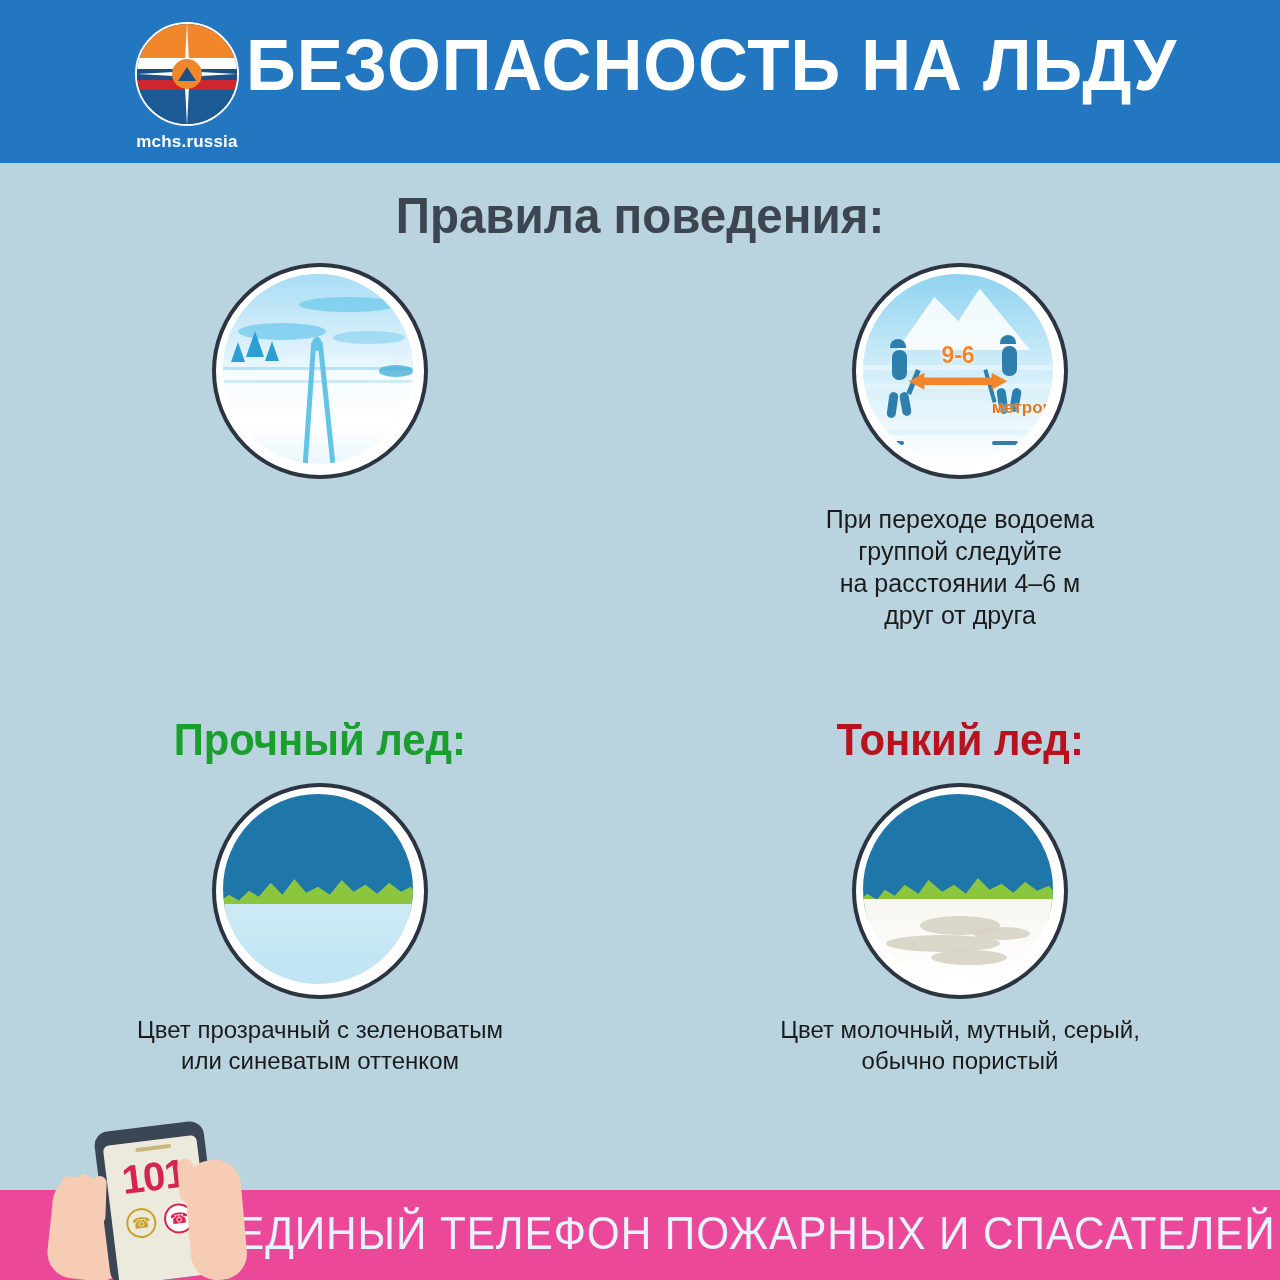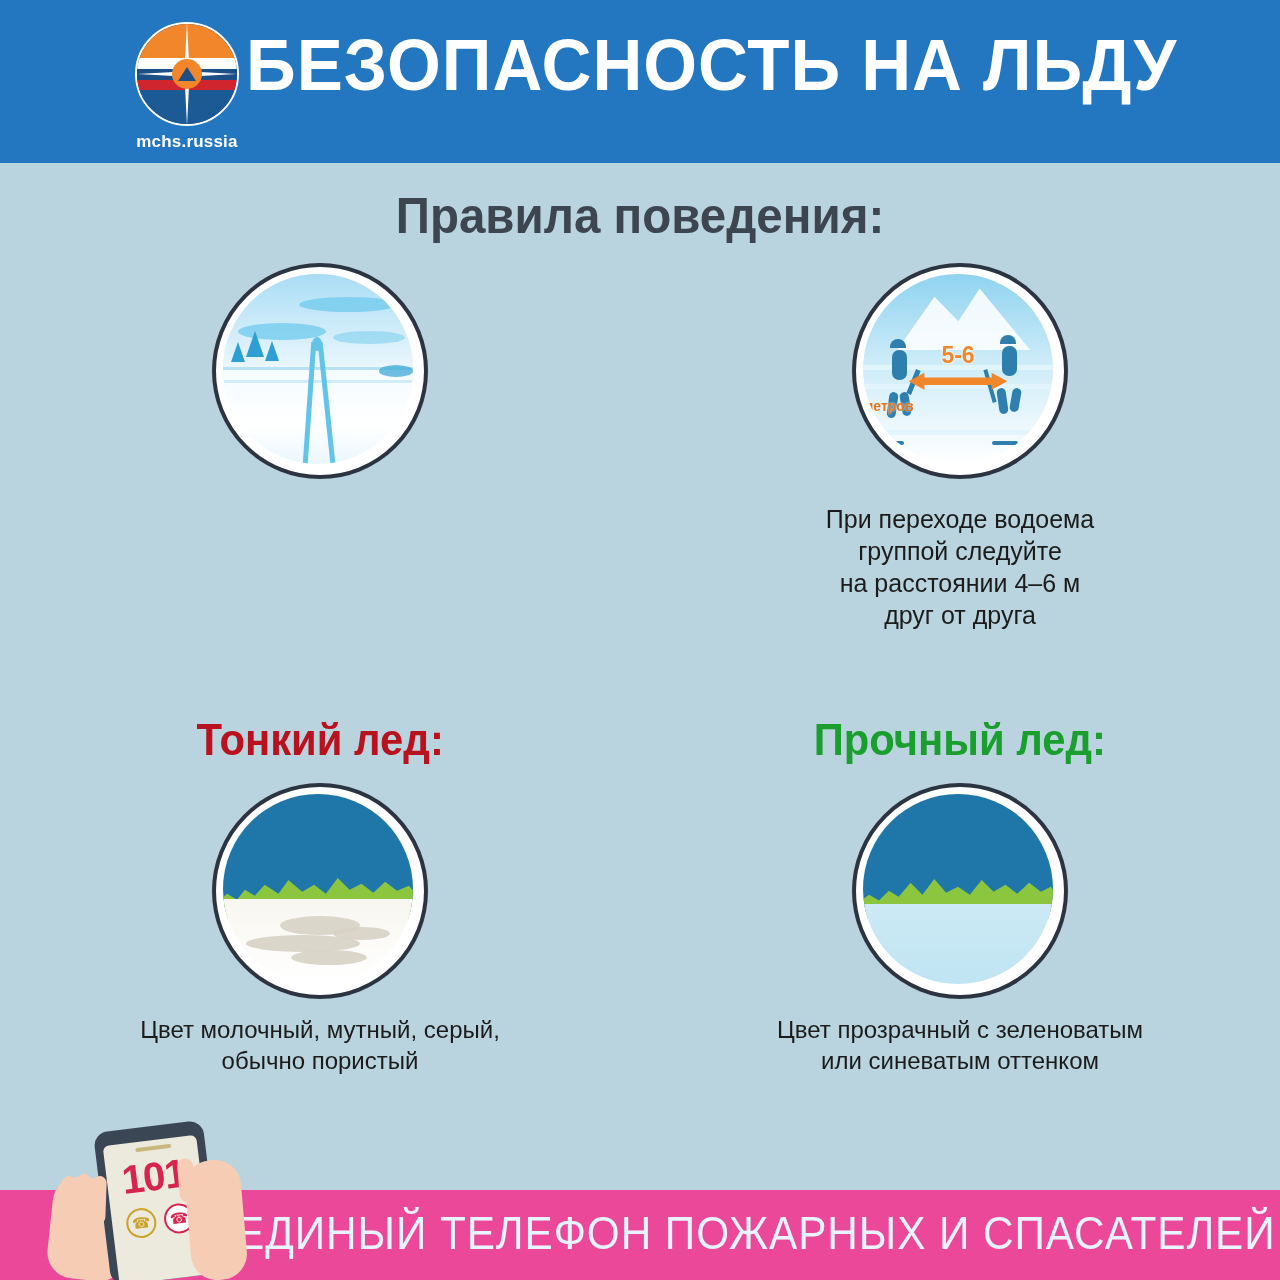--- a/index.html
+++ b/index.html
@@ -118,22 +118,22 @@
     position:absolute;left:24%;top:52%;width:52%;height:17px;
     background:#f2862b;
     clip-path:polygon(0% 50%,16% 0%,16% 28%,84% 28%,84% 0%,100% 50%,84% 100%,84% 72%,16% 72%,16% 100%);
   }
   .s2-num{
     position:absolute;left:0;top:36%;width:100%;text-align:center;
     color:#f2862b;font-size:23px;font-weight:bold;
     text-shadow:0 0 2px #fff,0 0 3px #fff;
   }
   .s2-unit{
-    position:absolute;left:0;top:65%;width:100%;text-align:left;
-    color:#e0761f;font-size:14px;font-weight:bold;
+    position:absolute;left:0;top:65%;width:100%;text-align:right;
+    color:#e0761f;font-size:17px;font-weight:bold;
     text-shadow:0 0 2px #fff;
   }
 
   
   .ice{position:absolute;inset:0;}
   .ice-sky{position:absolute;left:0;top:0;width:100%;height:62%;background:#1f76a8;}
   .ice-trees{position:absolute;left:-2%;width:104%;height:26%;background:#8cc63e;}
   .ice-water{position:absolute;left:0;bottom:0;width:100%;}
   .blob{position:absolute;background:#d6d2c4;border-radius:50%;opacity:.9;}
 
@@ -262,69 +262,69 @@
             <div class="s2-skier" style="left:8%;top:88%;width:26px;height:4px;border-radius:2px;"></div>
 
             <div class="s2-skier" style="left:72%;top:32%;width:16px;height:9px;border-radius:8px 8px 0 0;"></div>
             <div class="s2-skier" style="left:73%;top:38%;width:15px;height:30px;border-radius:7px;"></div>
             <div class="s2-skier" style="left:71%;top:60%;width:9px;height:26px;border-radius:5px;transform:rotate(-8deg);"></div>
             <div class="s2-skier" style="left:78%;top:60%;width:9px;height:24px;border-radius:5px;transform:rotate(10deg);"></div>
             <div class="s2-skier" style="left:66%;top:50%;width:4px;height:34px;transform:rotate(-16deg);"></div>
             <div class="s2-skier" style="left:68%;top:88%;width:26px;height:4px;border-radius:2px;"></div>
 
             <div class="s2-arrow"></div>
-            <div class="s2-num">5-6</div>
+            <div class="s2-num">9-6</div>
             <div class="s2-unit">метров</div>
           </div>
         </div>
       </div>
       <div class="caption">При переходе водоема
 группой следуйте
 на расстоянии 4–6 м
 друг от друга</div>
     </div>
   </div>
 
   <div class="row2">
+
+    <div class="col">
+      <div class="sub-head strong-head">Прочный лед:</div>
+      <div class="circ">
+        <div class="circ-inner">
+          <div class="ice">
+            <div class="ice-sky"></div>
+            <div class="ice-trees" style="top:40%;
+              clip-path:polygon(0% 100%,0% 64%,5% 50%,10% 62%,15% 42%,20% 54%,26% 26%,32% 50%,38% 18%,44% 46%,50% 34%,56% 50%,62% 20%,68% 44%,74% 30%,80% 48%,86% 26%,92% 44%,97% 34%,100% 52%,100% 100%);"></div>
+            <div class="ice-water" style="height:42%;background:linear-gradient(#cdeaf5 0%,#bfe4f3 100%);"></div>
+          </div>
+        </div>
+      </div>
+      <div class="caption small">Цвет прозрачный с зеленоватым
+или синеватым оттенком</div>
+    </div>
 
     <div class="col">
       <div class="sub-head thin-head">Тонкий лед:</div>
       <div class="circ">
         <div class="circ-inner">
           <div class="ice">
             <div class="ice-sky"></div>
             <div class="ice-trees" style="top:40%;
               clip-path:polygon(0% 100%,0% 62%,4% 48%,9% 60%,13% 40%,18% 52%,23% 30%,30% 48%,35% 20%,42% 44%,48% 30%,54% 48%,60% 16%,66% 40%,72% 28%,78% 46%,84% 24%,90% 42%,96% 32%,100% 50%,100% 100%);"></div>
             <div class="ice-water" style="height:45%;background:linear-gradient(#f7f6f0 0%,#ffffff 100%);"></div>
             <div class="blob" style="left:30%;top:64%;width:42%;height:10%;"></div>
             <div class="blob" style="left:12%;top:74%;width:60%;height:9%;"></div>
             <div class="blob" style="left:36%;top:82%;width:40%;height:8%;"></div>
             <div class="blob" style="left:58%;top:70%;width:30%;height:7%;"></div>
           </div>
         </div>
       </div>
       <div class="caption small">Цвет молочный, мутный, серый,
 обычно пористый</div>
     </div>
-
-    <div class="col">
-      <div class="sub-head strong-head">Прочный лед:</div>
-      <div class="circ">
-        <div class="circ-inner">
-          <div class="ice">
-            <div class="ice-sky"></div>
-            <div class="ice-trees" style="top:40%;
-              clip-path:polygon(0% 100%,0% 64%,5% 50%,10% 62%,15% 42%,20% 54%,26% 26%,32% 50%,38% 18%,44% 46%,50% 34%,56% 50%,62% 20%,68% 44%,74% 30%,80% 48%,86% 26%,92% 44%,97% 34%,100% 52%,100% 100%);"></div>
-            <div class="ice-water" style="height:42%;background:linear-gradient(#cdeaf5 0%,#bfe4f3 100%);"></div>
-          </div>
-        </div>
-      </div>
-      <div class="caption small">Цвет прозрачный с зеленоватым
-или синеватым оттенком</div>
-    </div>
   </div>
 </div>
 
 <div class="footer">
   <div class="footer-text">ЕДИНЫЙ ТЕЛЕФОН ПОЖАРНЫХ И СПАСАТЕЛЕЙ</div>
 </div>
 
 <div class="phone-art">
   <div class="hand hand-l"></div>
   <div class="ph-body">

